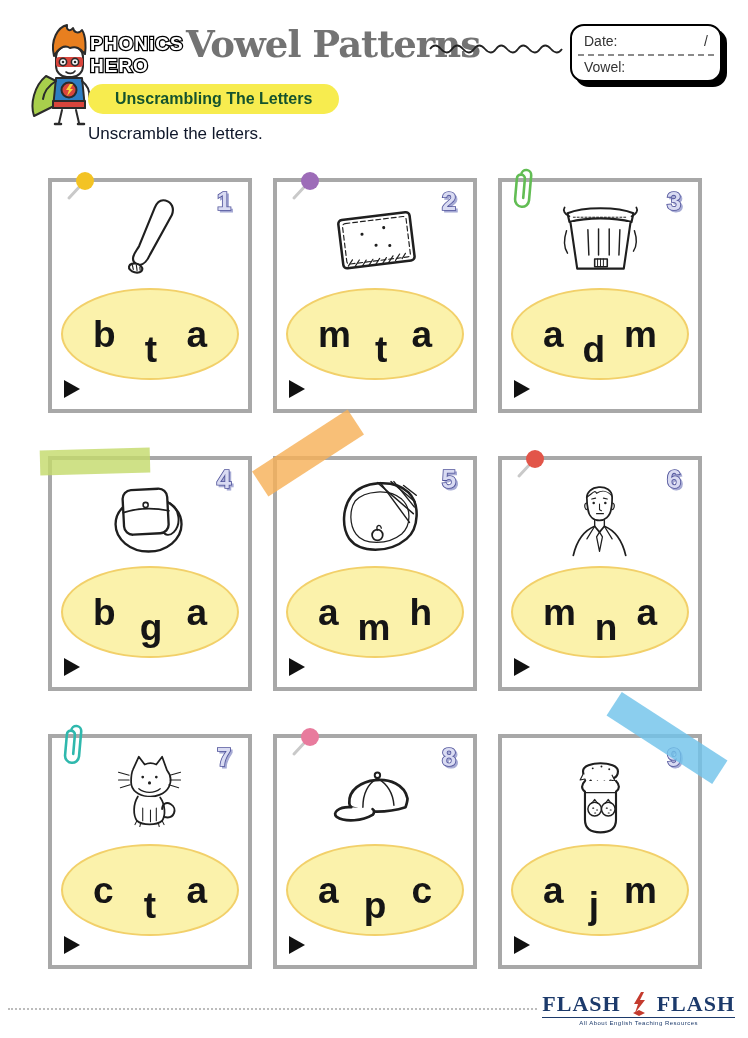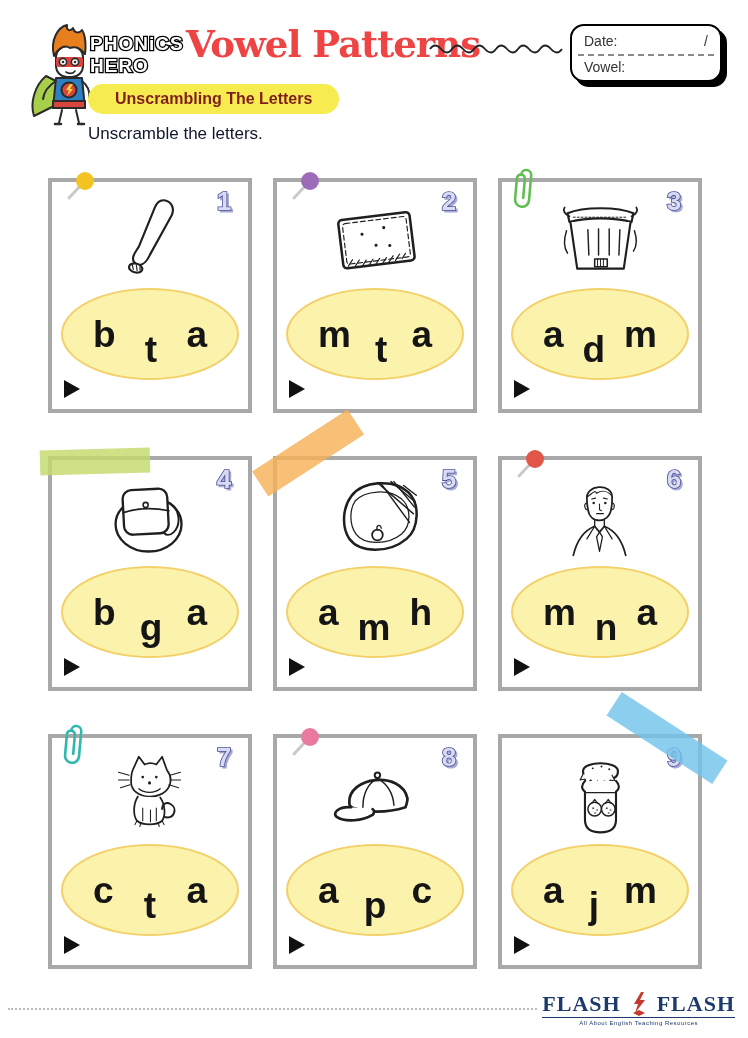--- a/index.html
+++ b/index.html
@@ -10,35 +10,35 @@
   
   .hero { position:absolute; left:26px; top:20px; z-index:1; }
   .logo-text { position:absolute; left:88px; top:32px; z-index:2; }
   .logo-text text {
     font-family:"Liberation Sans",sans-serif; font-weight:700; font-size:19px;
     fill:#fff; stroke:#000; stroke-width:2.6px; paint-order:stroke; letter-spacing:1px;
   }
   .title {
     position:absolute; left:186px; top:22px; margin:0;
     font-family:"DejaVu Serif","Liberation Serif",serif; font-size:37px; font-weight:700;
-    letter-spacing:-1px; color:#ef4444;
+    letter-spacing:-1px; color:#737373;
   }
   .squiggle { position:absolute; left:428px; top:40px; }
   .datebox {
     position:absolute; left:570px; top:24px; width:152px; height:58px; box-sizing:border-box;
     background:#fff; border:2.5px solid #000; border-radius:14px; box-shadow:5px 5px 0 #000;
     padding:7px 12px 0; font-size:14px; color:#333; z-index:2;
   }
   .date-row { display:flex;justify-content:space-between; }
   .date-row .slash { margin-left:48px; }
   .dashline { border-top:2px dashed #8a8a8a; margin:5px -6px 3px; }
   .badge {
     position:absolute; left:88px; top:84px; height:30px; line-height:30px; padding:0 27px;
     background:var(--badge-yellow,#f7ec4f); border-radius:16px; font-weight:700; font-size:16px;
-    color:#7f1d1d; z-index:2; white-space:nowrap;
+    color:#14532d; z-index:2; white-space:nowrap;
   }
   .instruction { position:absolute; left:88px; top:124px; font-size:17px; color:#0f172a; }
 
   
   .cards-grid {
     position:absolute; left:48px; top:178px;
     display:grid; grid-template-columns:repeat(3,204px); column-gap:21px; row-gap:43px;
   }
   .card {
     position:relative; width:204px; height:235px; box-sizing:border-box;

